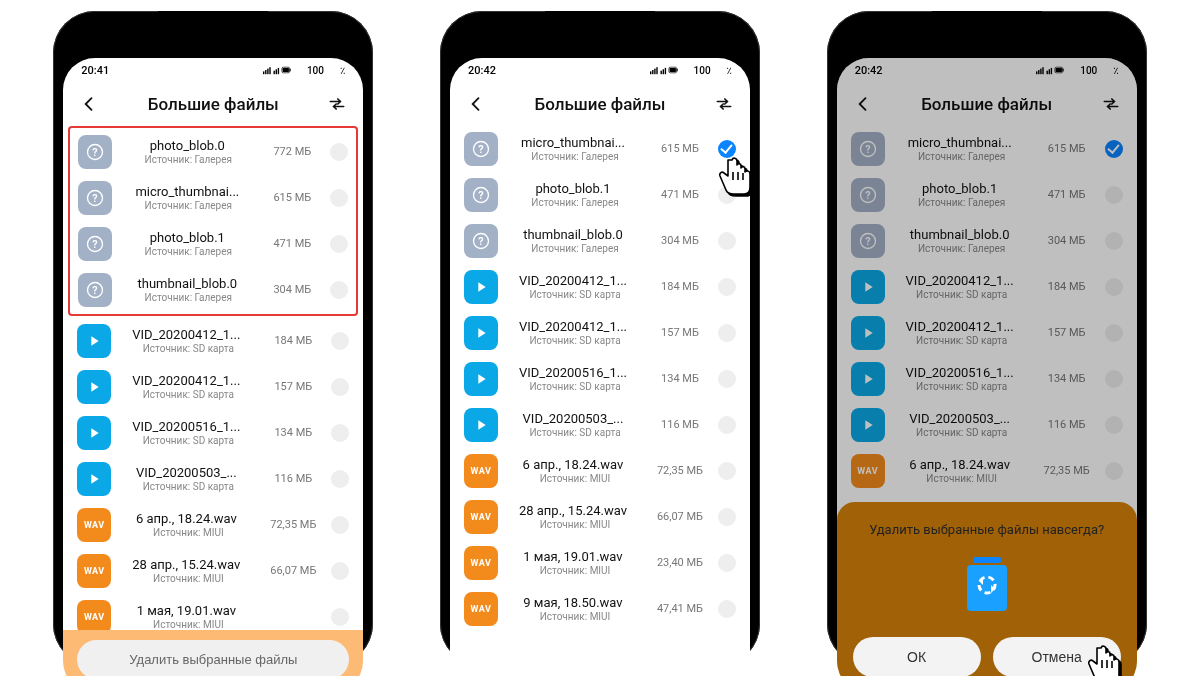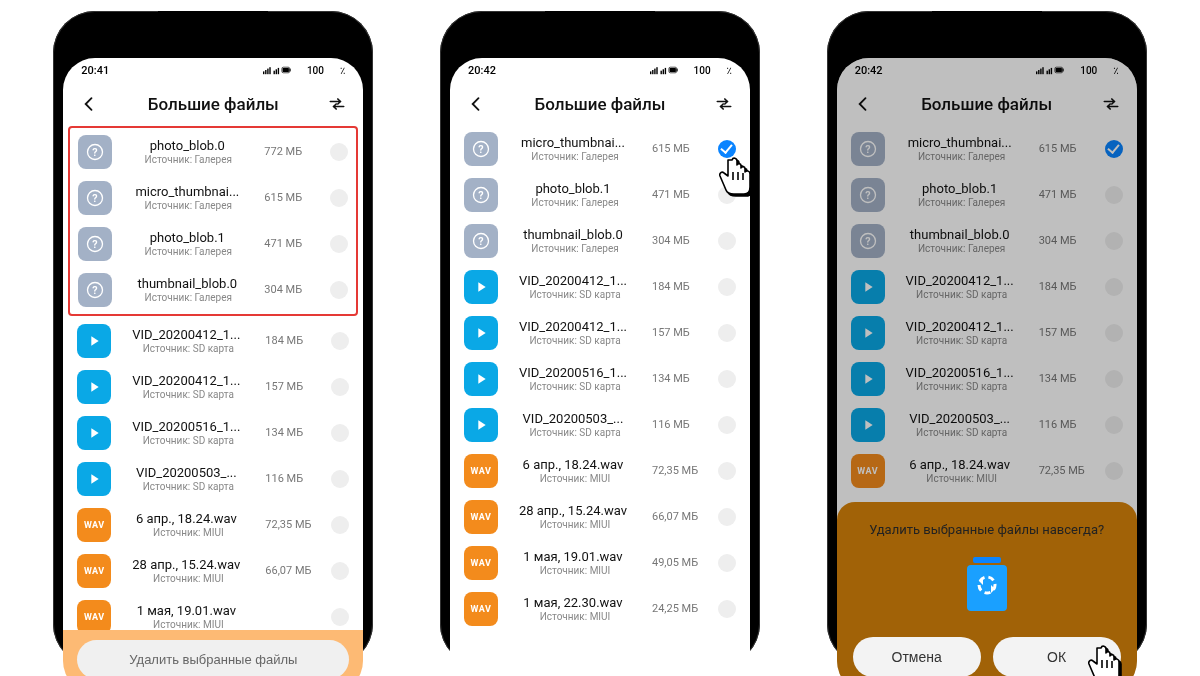--- a/index.html
+++ b/index.html
@@ -97,21 +97,21 @@
     color:#fff;
   }
   .thumb.unknown { background: #a3b1c6; }
   .thumb.video { background: #0aa8e6; }
   .thumb.wav { background: #f38b1c; font-size:9px; font-weight:700; letter-spacing:0.5px; }
   .thumb.unknown svg circle { fill:none; stroke:#fff; stroke-width:1.6; }
   .thumb.video svg { fill:#fff; }
   .info { flex:1; min-width:0;text-align:center; }
   .fname { font-size: 13px; color:#111; white-space:nowrap; overflow:hidden; text-overflow:ellipsis; max-width: 130px;}
   .src { font-size: 10px; color:#888; margin-top:1px; }
-  .size { font-size: 11px; color:#777; width:56px; text-align:left; }
+  .size { font-size: 11px; color:#777; width:56px; text-align:center; }
   .check {
     width: 18px; height:18px; border-radius:50%;
     background:#eee; flex-shrink:0;
   }
   .check.on { background:#0a84ff; position:relative;}
   .check.on::after{
     content:""; position:absolute; left:5px; top:2px;
     width:5px; height:9px; border:solid #fff; border-width:0 2px 2px 0;
     transform: rotate(40deg);
   }
@@ -499,32 +499,32 @@
           <div class="check"></div>
         </div>
         <div class="item">
           <div class="thumb wav">
             <span>WAV</span>
           </div>
           <div class="info">
             <div class="fname">1 мая, 19.01.wav</div>
             <div class="src">Источник: MIUI</div>
           </div>
-          <div class="size">49,05 МБ</div>
+          <div class="size">23,40 МБ</div>
           <div class="check"></div>
         </div>
         <div class="item">
           <div class="thumb wav">
             <span>WAV</span>
           </div>
           <div class="info">
-            <div class="fname">1 мая, 22.30.wav</div>
+            <div class="fname">9 мая, 18.50.wav</div>
             <div class="src">Источник: MIUI</div>
           </div>
-          <div class="size">24,25 МБ</div>
+          <div class="size">47,41 МБ</div>
           <div class="check"></div>
         </div>
       </div>
       <div class="cursor" style="top: 96px; left: 264px;"><svg width="42" height="42" viewBox="0 0 42 42">
           <g fill="#fff" stroke="#000" stroke-width="1.6" stroke-linejoin="round">
             <path d="M14 6 L14 22 L10 19 C8 17 5 19 6 22 L12 36 C13 39 16 40 20 40 L30 40 C34 40 36 37 36 33 L36 20 C36 17 33 16 31 18 L31 15 C31 12 28 12 27 14 L27 12 C27 9 24 9 23 11 L23 7 C23 4 19 3 18 6 Z"></path>
             <line x1="19" y1="18" x2="19" y2="26" stroke="#000"></line>
             <line x1="24" y1="18" x2="24" y2="26" stroke="#000"></line>
             <line x1="29" y1="19" x2="29" y2="26" stroke="#000"></line>
           </g>
@@ -681,22 +681,22 @@
         <div class="trash-icon"><svg width="56" height="64" viewBox="0 0 56 64">
             <rect x="14" y="6" width="28" height="6" rx="2" fill="#0a84ff"></rect>
             <rect x="8" y="14" width="40" height="46" rx="4" fill="#1aa0ff"></rect>
             <g fill="#fff" transform="translate(28,38)">
               <path d="M-8,-4 a8,8 0 1 0 16,0 a8,8 0 1 0 -16,0" fill="none" stroke="#fff" stroke-width="3" stroke-dasharray="6 4"></path>
               <polygon points="-8,-8 -4,-12 -4,-4" fill="#fff"></polygon>
               <polygon points="8,0 4,4 4,-4" fill="#fff"></polygon>
             </g>
           </svg></div>
         <div class="dialog-btns">
+          <button class="dbtn">ОК</button>
           <button class="dbtn">Отмена</button>
-          <button class="dbtn">ОК</button>
         </div>
       </div>
       <div class="cursor" style="top: 584px; left: 246px;"><svg width="42" height="42" viewBox="0 0 42 42">
           <g fill="#fff" stroke="#000" stroke-width="1.6" stroke-linejoin="round">
             <path d="M14 6 L14 22 L10 19 C8 17 5 19 6 22 L12 36 C13 39 16 40 20 40 L30 40 C34 40 36 37 36 33 L36 20 C36 17 33 16 31 18 L31 15 C31 12 28 12 27 14 L27 12 C27 9 24 9 23 11 L23 7 C23 4 19 3 18 6 Z"></path>
             <line x1="19" y1="18" x2="19" y2="26" stroke="#000"></line>
             <line x1="24" y1="18" x2="24" y2="26" stroke="#000"></line>
             <line x1="29" y1="19" x2="29" y2="26" stroke="#000"></line>
           </g>
         </svg></div>

